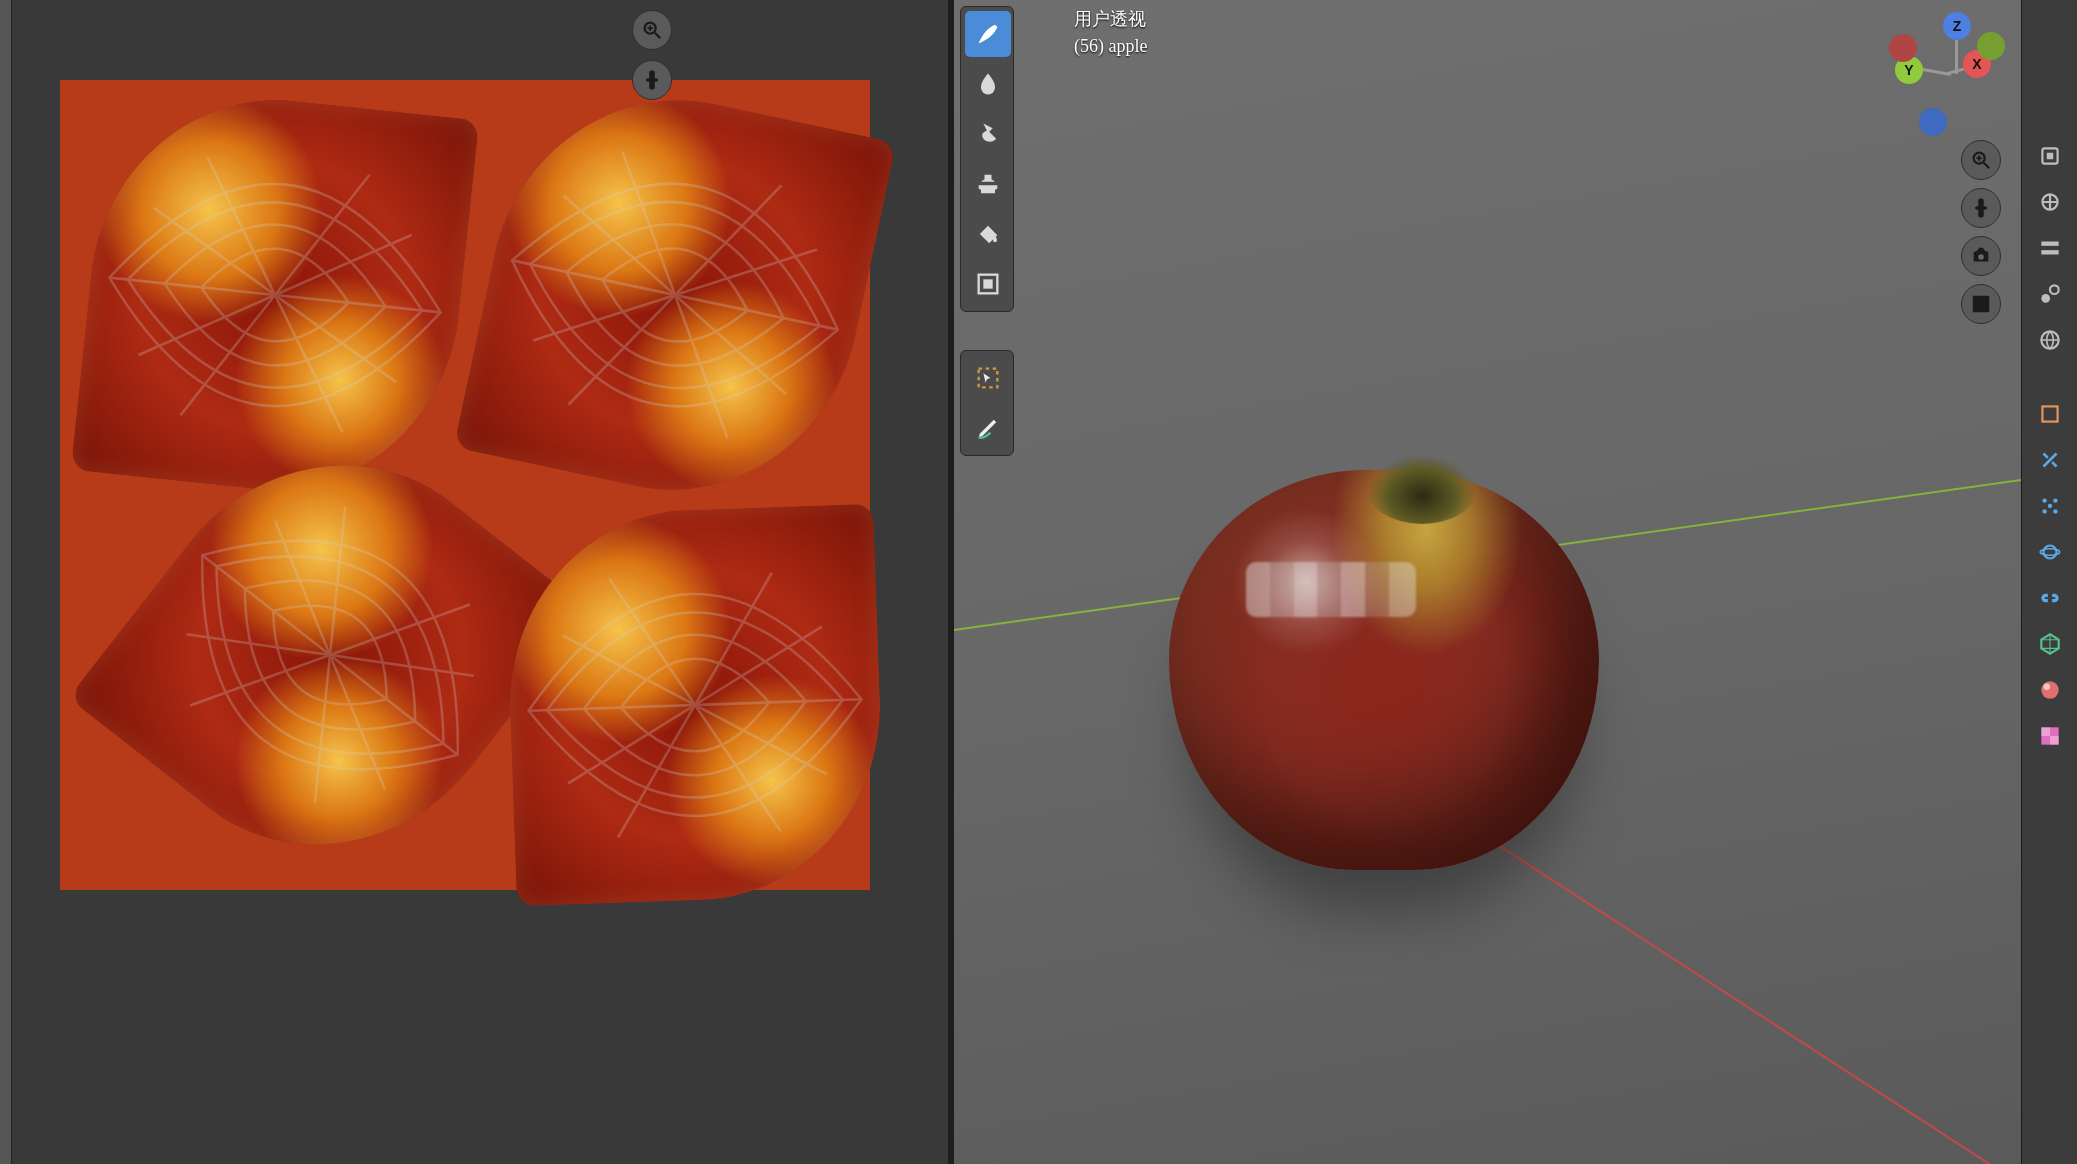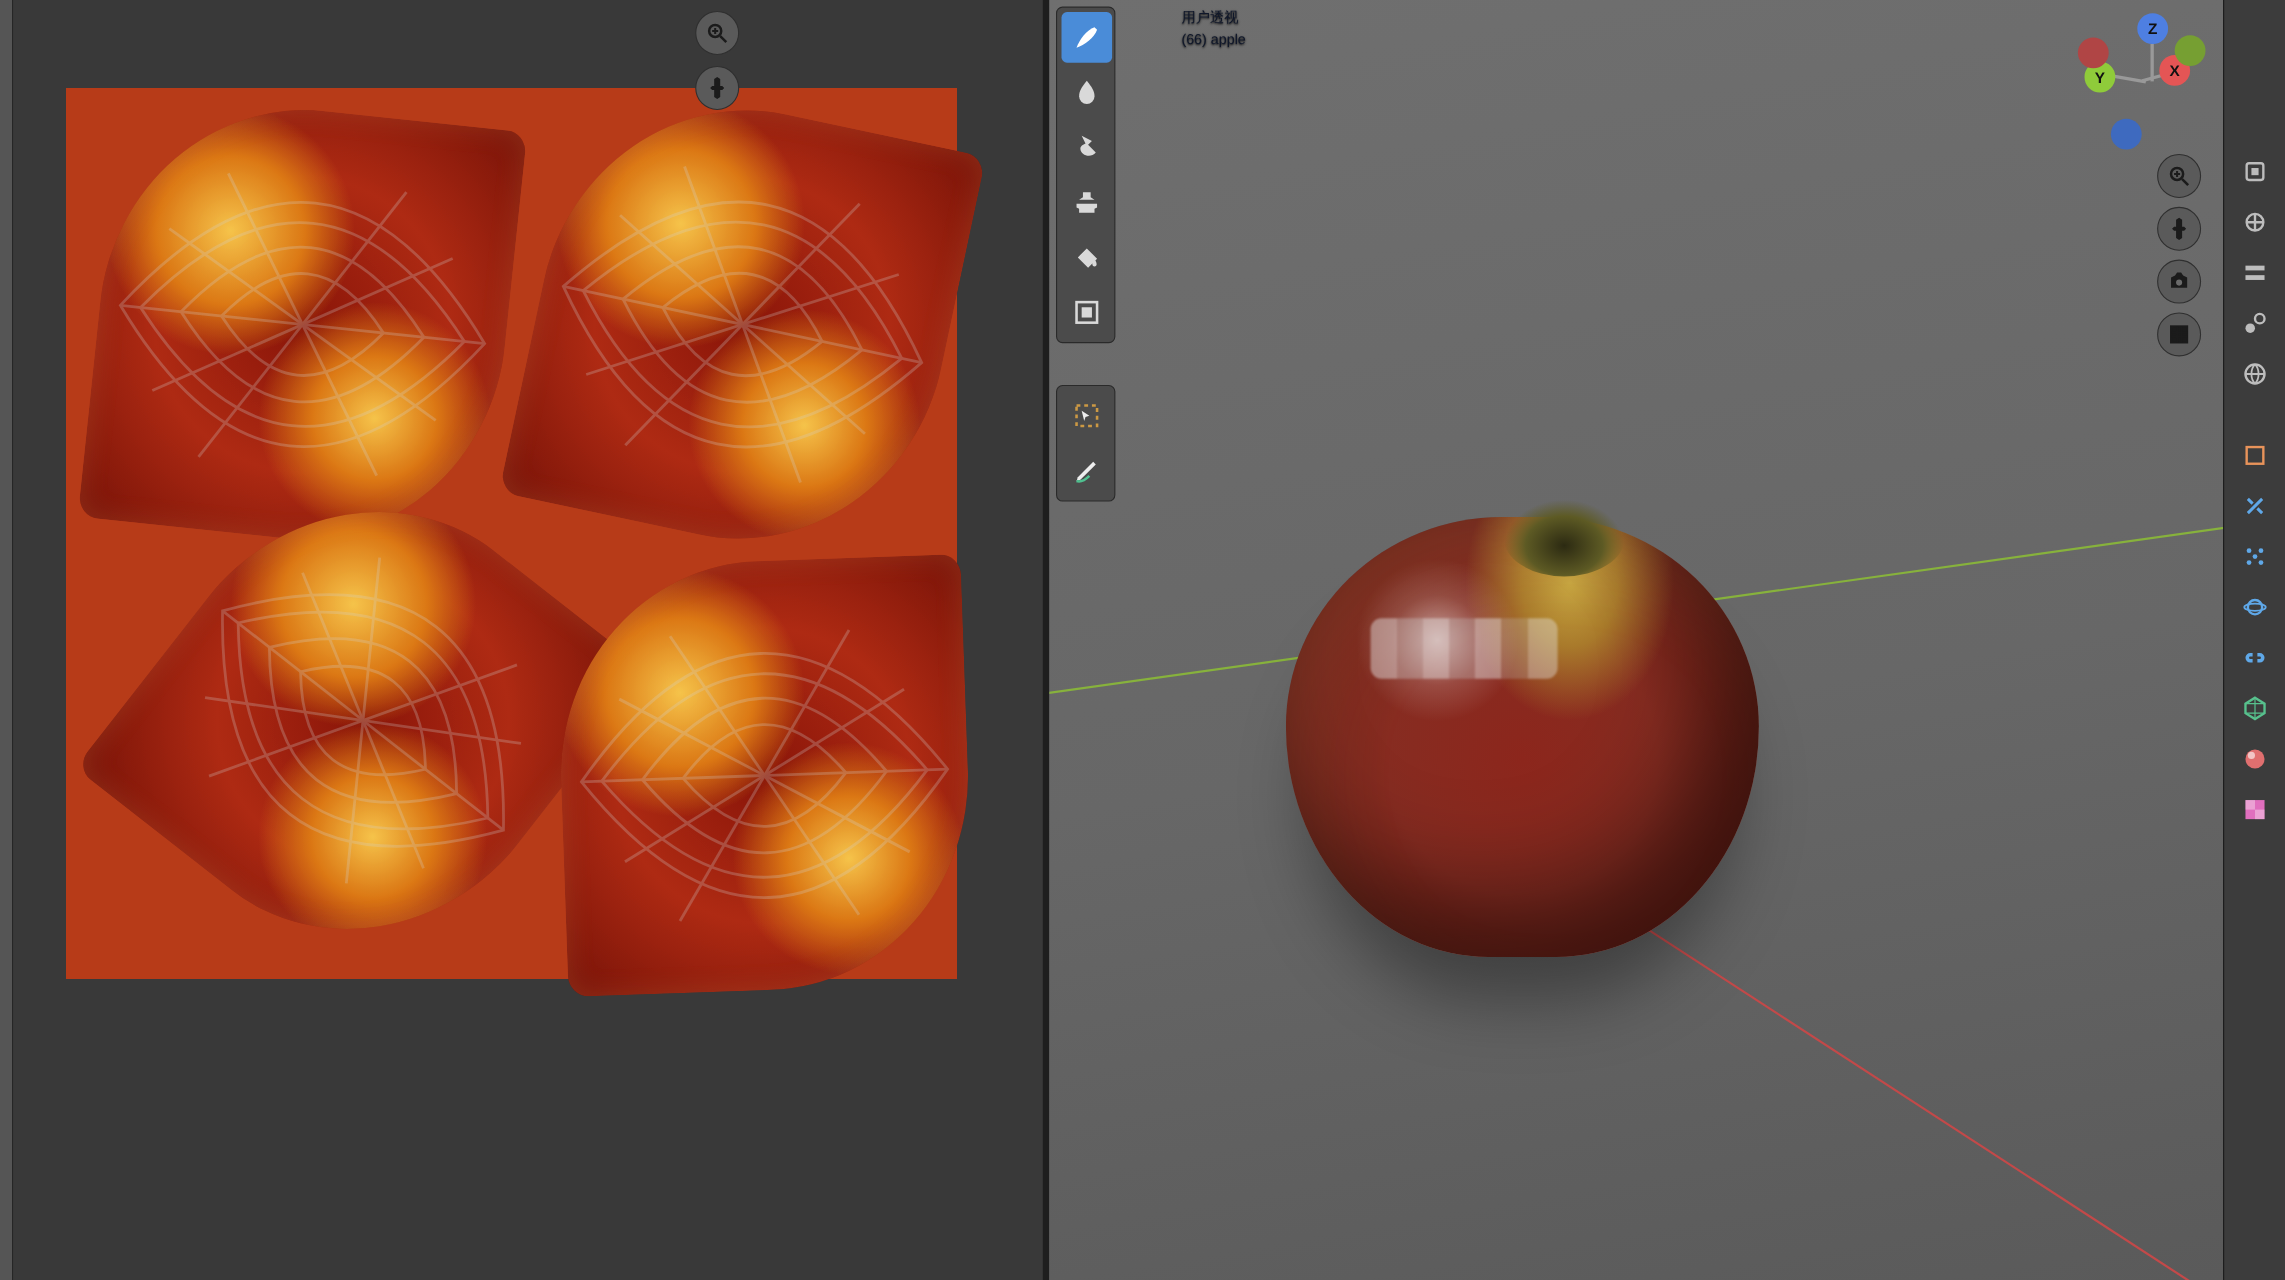--- a/index.html
+++ b/index.html
@@ -93,22 +93,22 @@
       rgba(230,230,230,.45) 0 14%, rgba(210,210,210,.35) 14% 28%,
       rgba(230,230,230,.45) 28% 42%, rgba(200,200,200,.30) 42% 56%,
       rgba(230,230,230,.45) 56% 70%, rgba(200,200,200,.25) 70% 84%,
       rgba(230,230,230,.40) 84% 100%);
     filter:blur(1.2px);
     border-radius:10px;
   }
 
   
   .overlay-text{
-    position:absolute;left:120px;top:6px;color:#0f172a;font-size:13px;
-    text-shadow:0 1px 2px #000;line-height:1.5;
+    position:absolute;left:120px;top:6px;color:#ffffff;font-size:18px;
+    text-shadow:0 1px 2px #000;line-height:1.5;font-family:Liberation Serif, serif;
   }
 
   
   .paint-toolbar{
     position:absolute;left:6px;top:6px;width:54px;
     display:flex;flex-direction:column;gap:0;
     background:#4b4b4b;border:1px solid #2a2a2a;border-radius:6px;
     padding:4px;
   }
   .ptool{
@@ -248,21 +248,21 @@
 
 <div class="viewport">
   <div class="viewport-canvas">
     <div class="axis-line axis-y"></div>
     <div class="axis-line axis-x"></div>
     <div class="apple"></div>
   </div>
 
   <div class="overlay-text">
     <div>用户透视</div>
-    <div>(66) apple</div>
+    <div>(56) apple</div>
   </div>
 
   <div class="paint-toolbar" id="paint-toolbar">
       <div class="ptool active">
         <svg viewBox="0 0 24 24">
           <path d="M4 20c2-6 8-14 14-16l2 2C18 12 10 18 4 20z"></path>
         </svg>
       </div>
       <div class="ptool">
         <svg viewBox="0 0 24 24">

